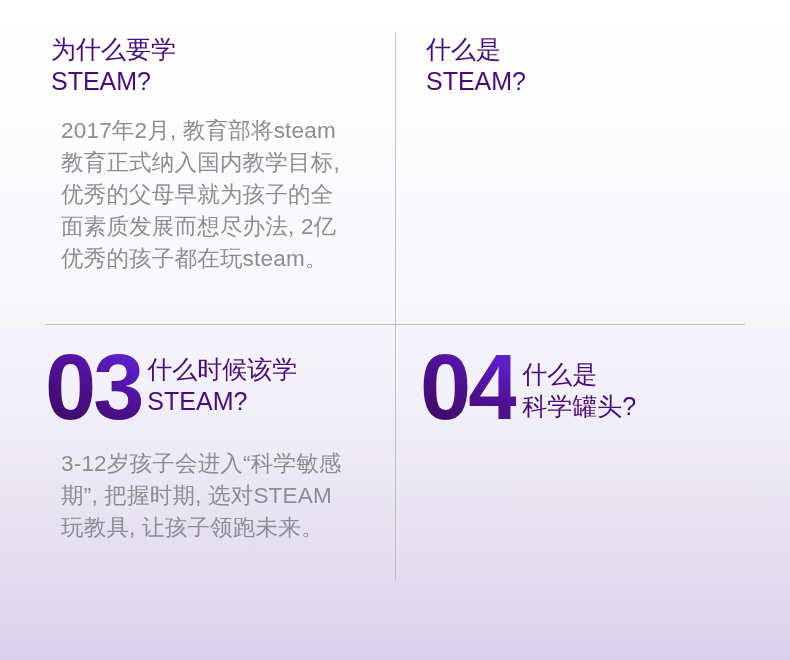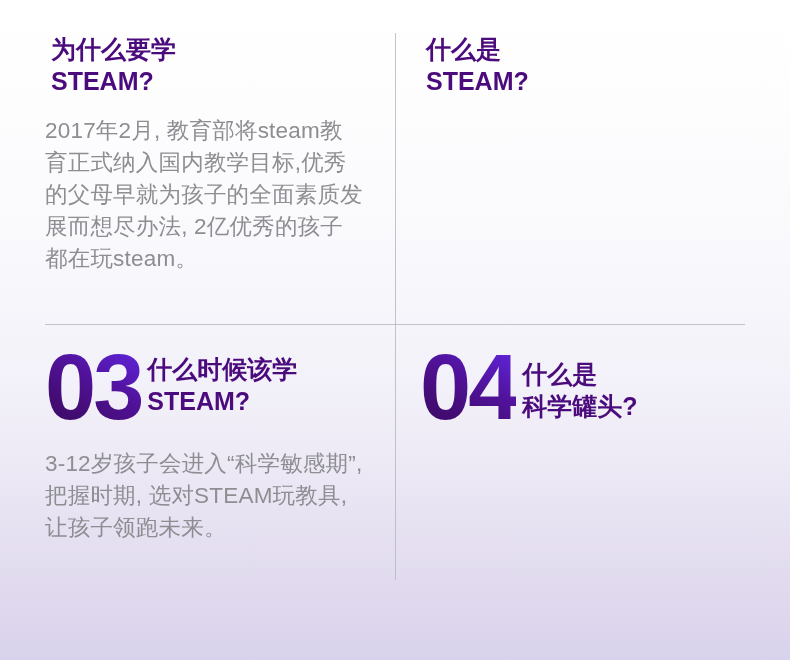--- a/index.html
+++ b/index.html
@@ -83,30 +83,30 @@
   }
   .num.n02 { font-size: 92px; }
 
   .title {
     margin: 0;
     padding-left: 6px;
     padding-top: 4px;
     color: #4b0b7d;
     font-size: 25px;
     line-height: 1.26;
-    font-weight: 700;
+    font-weight: 400;
     white-space: pre-line;
     flex: 1 1 auto;
   }
   .q4 .title { padding-top: 10px; }
   .q3 .title { padding-top: 5px; }
 
   
   .body-text {
-    margin: 0;
+    margin: 16px;
     color: #8d8d92;
     font-size: 22.5px;
     line-height: 1.42;
     letter-spacing: .2px;
     font-weight: 400;
   }
   .q1 .body-text { margin-top: 18px; }
   .q2 .body-text { margin-top: 18px; }
   .q3 .body-text { margin-top: 22px; }
   .q4 .body-text { margin-top: 22px; }

